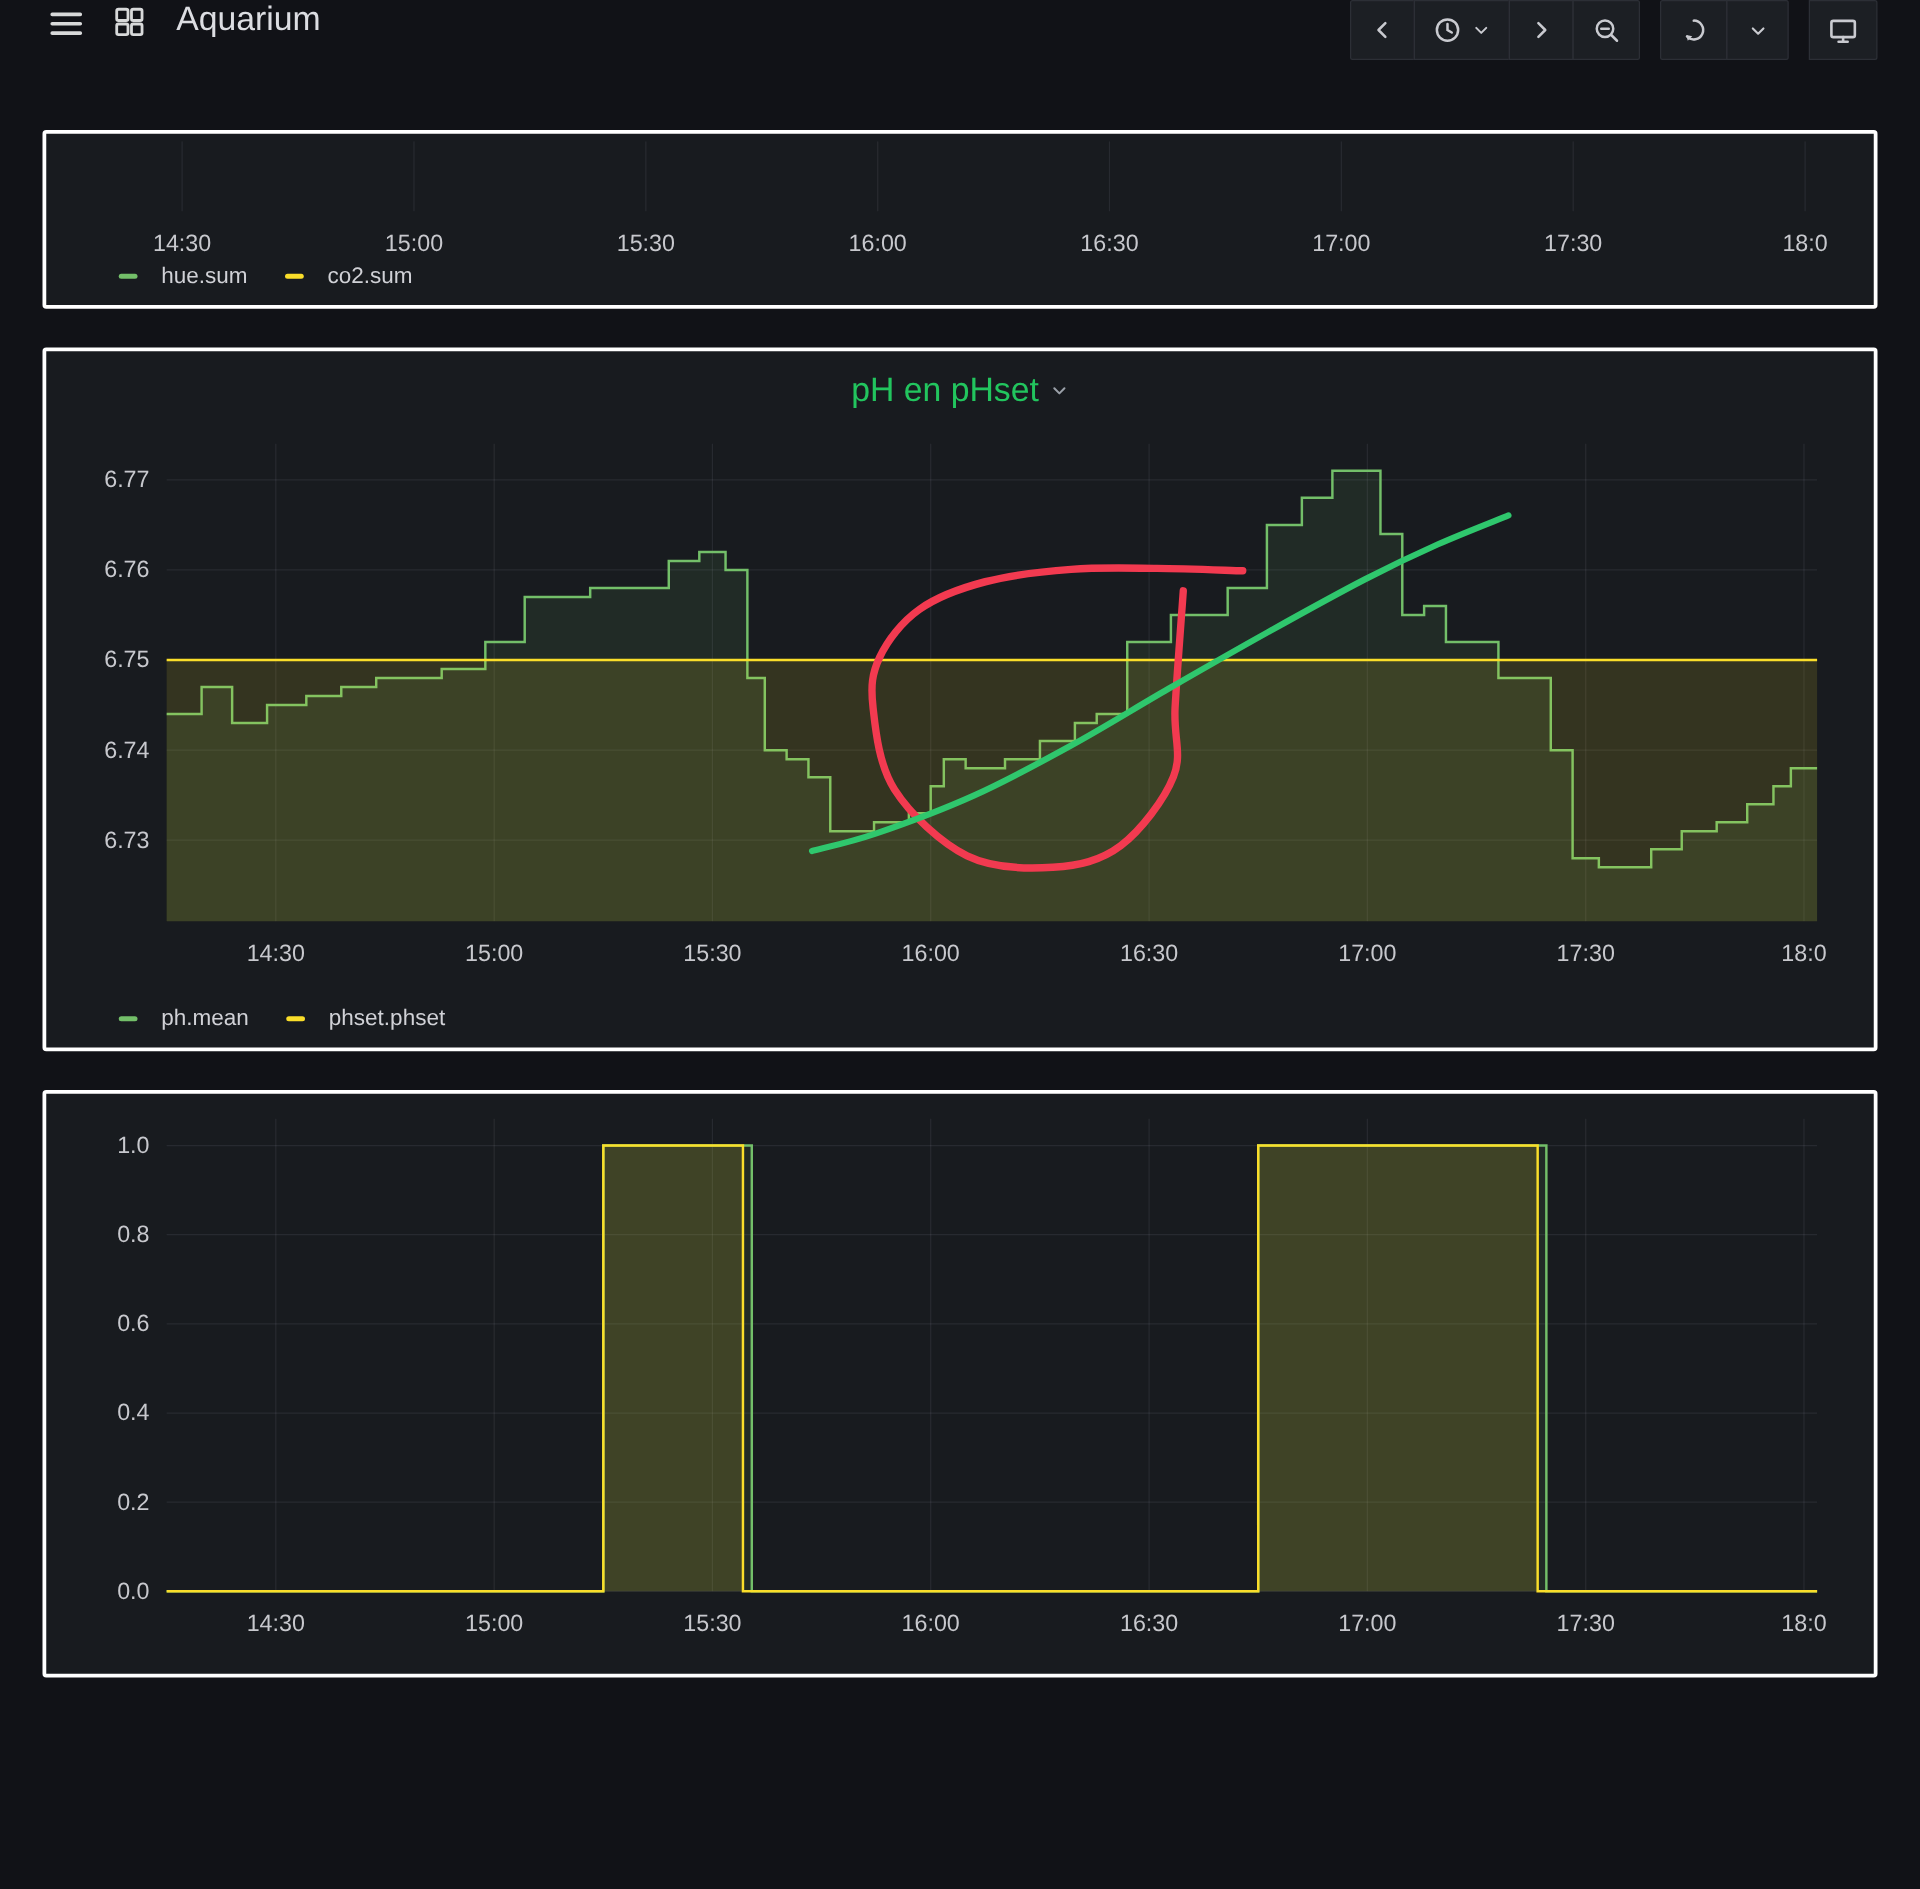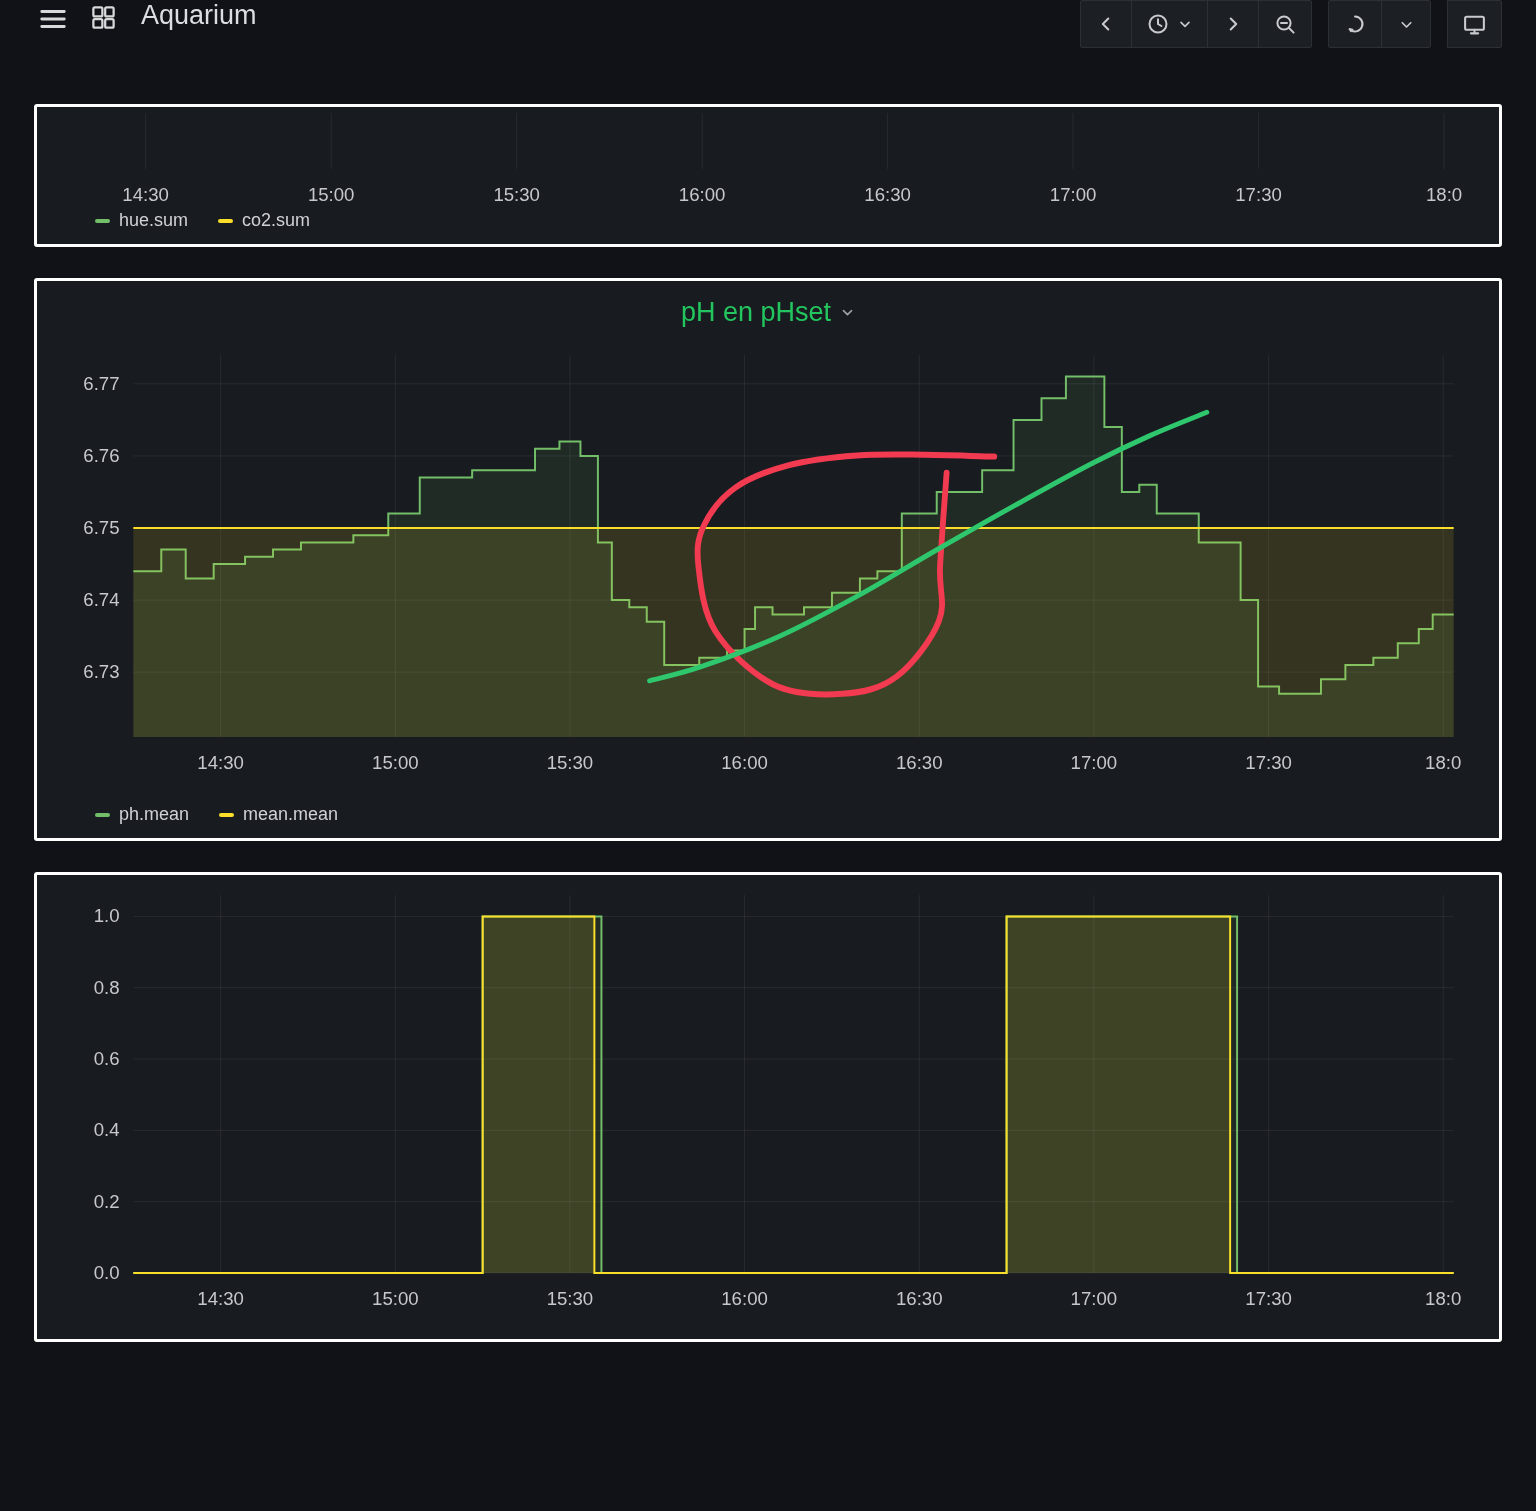--- a/index.html
+++ b/index.html
@@ -31,21 +31,21 @@
   }
   .panel-title{
     display:flex;align-items:center;justify-content:center;gap:9px;
     height:50px;font-size:27px;font-weight:500;color:#22c55e;cursor:pointer;
   }
   svg.chart{display:block;width:100%}
   .chart-top{height:92px}
   .chart-ph{height:462px}
   .chart-co2{height:450px}
   .legend{display:flex;gap:30px;margin:5px 0 5px 48px;align-items:center}
-  .legend-item{display:flex;align-items:center;gap:9px;cursor:pointer}
+  .legend-item{display:flex;align-items:center;gap:19px;cursor:pointer}
   .swatch{width:15px;height:4px;border-radius:2px;display:inline-block}
   .legend-label{font-size:18px;color:#d0d1d6}
   text.tick{font-size:19px;fill:#c7c8cd;font-family:"Liberation Sans",sans-serif}
   line.grid{stroke:rgba(204,204,220,0.09);stroke-width:1}
 </style>
 </head>
 <body>
 
 <header class="header">
   <button class="icon-btn">
@@ -189,21 +189,21 @@
         <path d="M917.1 135.7C916 151.3 911.8 204.5 910.4 229.2C909.1 254 916.5 265.9 909.1 284.3C901.7 302.7 882.4 327.5 866 339.6C849.6 351.7 831.7 355.5 810.8 356.8C789.9 358.2 762.3 358 740.8 347.7C719.3 337.3 694.4 314.3 681.6 294.6C668.8 274.8 666.1 246.9 664.1 229.2C662.1 211.6 663.2 201.9 669.5 188.8C675.8 175.6 687.4 160.6 701.8 150.6C716.1 140.5 735 133.7 755.6 128.4C776.3 123.1 802.3 120.2 825.6 118.5C848.9 116.7 872.3 117.5 895.6 117.7C918.9 117.9 953.9 119.3 965.6 119.6" fill="none" stroke="#f23a50" stroke-width="6" stroke-linecap="round" stroke-linejoin="round"></path>
         <path d="M614.3 343.8C623 341.5 644.8 337.1 666.8 329.7C688.8 322.3 719.7 311.2 746.2 299.5C772.7 287.8 799.1 273.7 825.6 259.4C852.1 245.2 878.3 229.1 905 214C931.7 198.9 959.1 183.5 985.8 168.9C1012.5 154.3 1042.1 138.2 1065.2 126.5C1088.3 114.8 1104.9 107.1 1124.4 98.6C1143.9 90.1 1172.7 79.2 1182.3 75.3" fill="none" stroke="#2fc76d" stroke-width="5" stroke-linecap="round" stroke-linejoin="round"></path>
       </svg>
     <div class="legend">
         <div class="legend-item">
           <span class="swatch" style="background: rgb(115, 191, 105);"></span>
           <span class="legend-label">ph.mean</span>
         </div>
         <div class="legend-item">
           <span class="swatch" style="background: rgb(250, 222, 42);"></span>
-          <span class="legend-label">mean.mean</span>
+          <span class="legend-label">phset.phset</span>
         </div>
       </div>
   </section>
 
   <section class="panel">
     <svg class="chart chart-co2" preserveAspectRatio="none" viewBox="0 0 1470 450">
         <line class="grid" x1="177" y1="14" x2="177" y2="392"></line>
         <text class="tick" text-anchor="middle" x="177" y="424">14:30</text>
         <line class="grid" x1="355.1" y1="14" x2="355.1" y2="392"></line>
         <text class="tick" text-anchor="middle" x="355.1" y="424">15:00</text>

